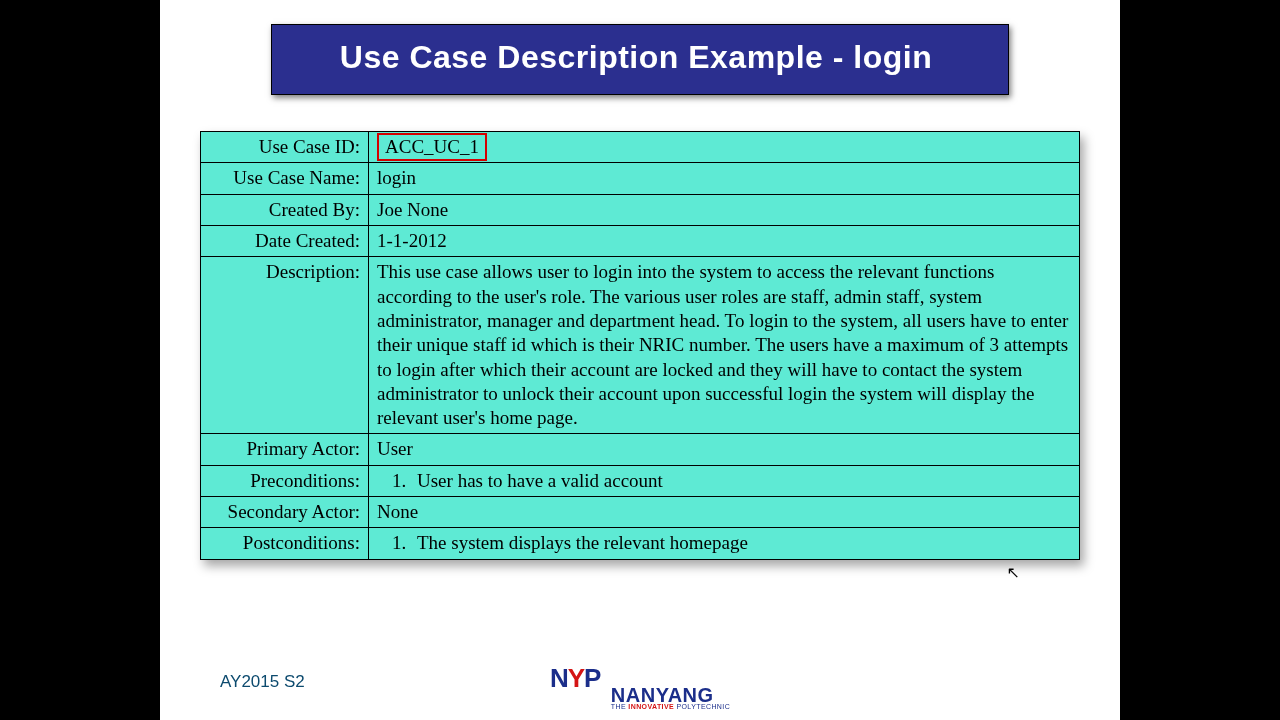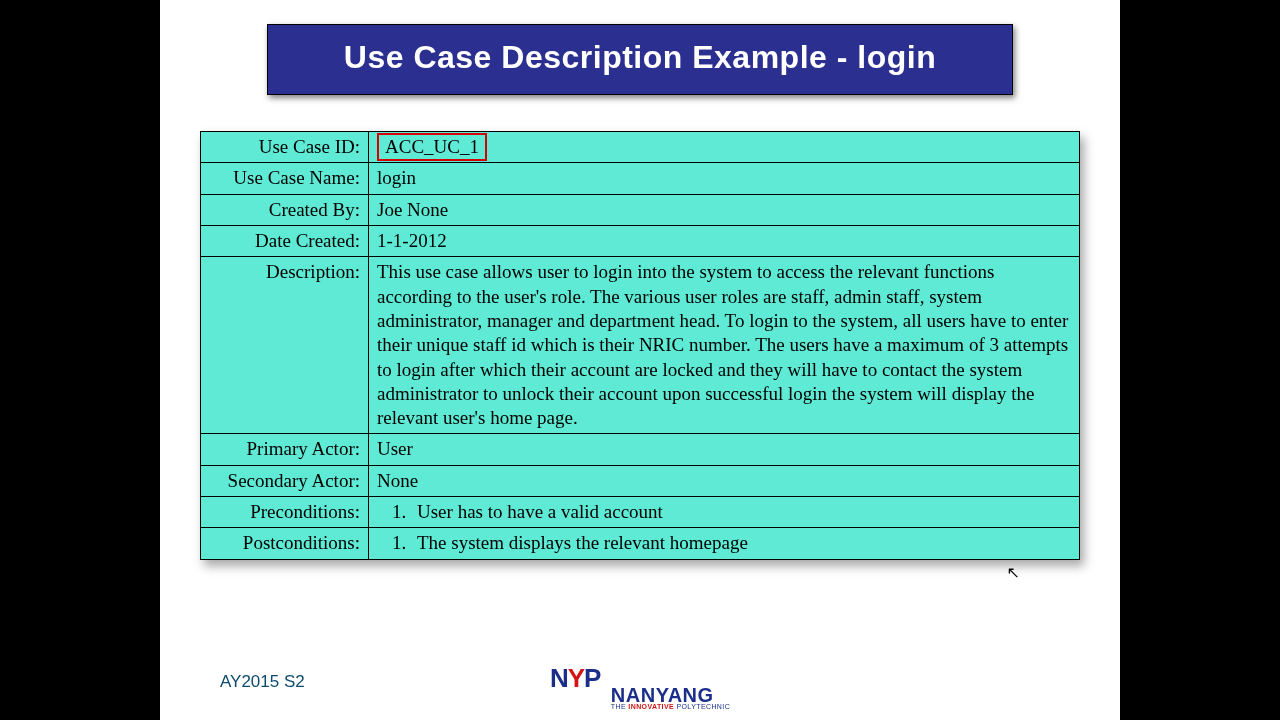--- a/index.html
+++ b/index.html
@@ -20,21 +20,21 @@
     height: 720px;
     background: #fff;
     box-sizing: border-box;
   }
   .title-box {
     margin: 24px auto 0 auto;
     width: 720px;
     background: #2b2f8f;
     border: 1px solid #000;
     box-shadow: 2px 3px 6px rgba(0,0,0,.5);
-    padding: 14px 12px 18px 12px;
+    padding: 14px 12px 18px 4px;
     text-align: center;
   }
   .title-box span {
     color: #fff;
     font-family: Arial, Helvetica, sans-serif;
     font-size: 32px;
     font-weight: bold;
     letter-spacing: 0.5px;
   }
   .table-wrap {
@@ -169,30 +169,30 @@
         </tr>
         <tr>
           <td class="lab">Description:</td>
           <td class="val">This use case allows user to login into the system to access the relevant functions according to the user's role. The various user roles are staff, admin staff, system administrator, manager and department head. To login to the system, all users have to enter their unique staff id which is their NRIC number. The users have a maximum of 3 attempts to login after which their account are locked and they will have to contact the system administrator to unlock their account upon successful login the system will display the relevant user's home page.</td>
         </tr>
         <tr>
           <td class="lab">Primary Actor:</td>
           <td class="val">User</td>
         </tr>
         <tr>
-          <td class="lab">Secondary Actor:</td>
-          <td class="val">None</td>
-        </tr>
-        <tr>
           <td class="lab">Preconditions:</td>
           <td class="val">
             <ol class="num">
                 <li>User has to have a valid account</li>
               </ol>
           </td>
+        </tr>
+        <tr>
+          <td class="lab">Secondary Actor:</td>
+          <td class="val">None</td>
         </tr>
         <tr>
           <td class="lab">Postconditions:</td>
           <td class="val">
             <ol class="num">
                 <li>The system displays the relevant homepage</li>
               </ol>
           </td>
         </tr>
       </tbody>

